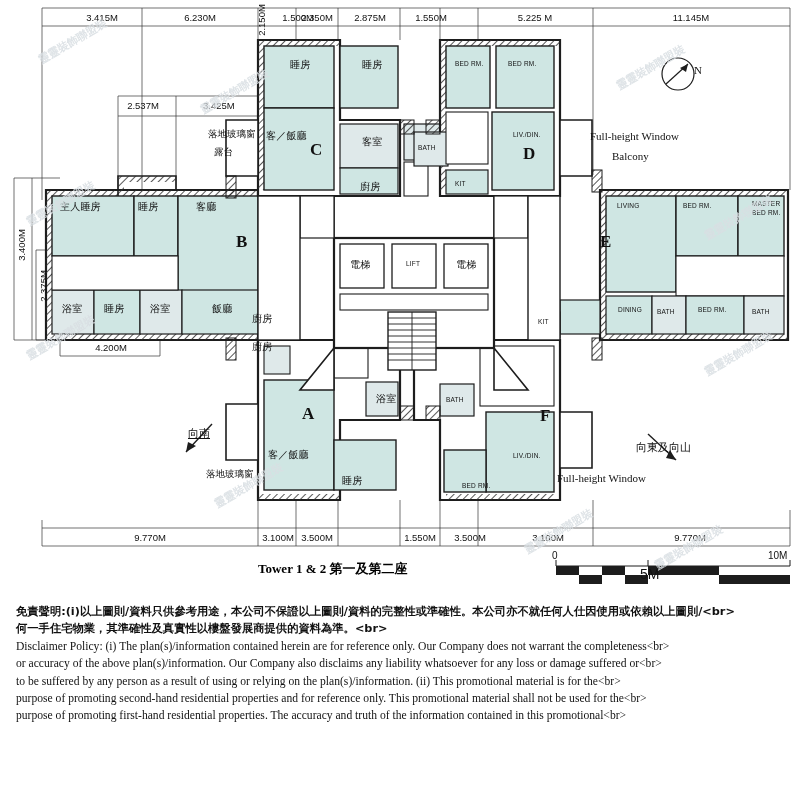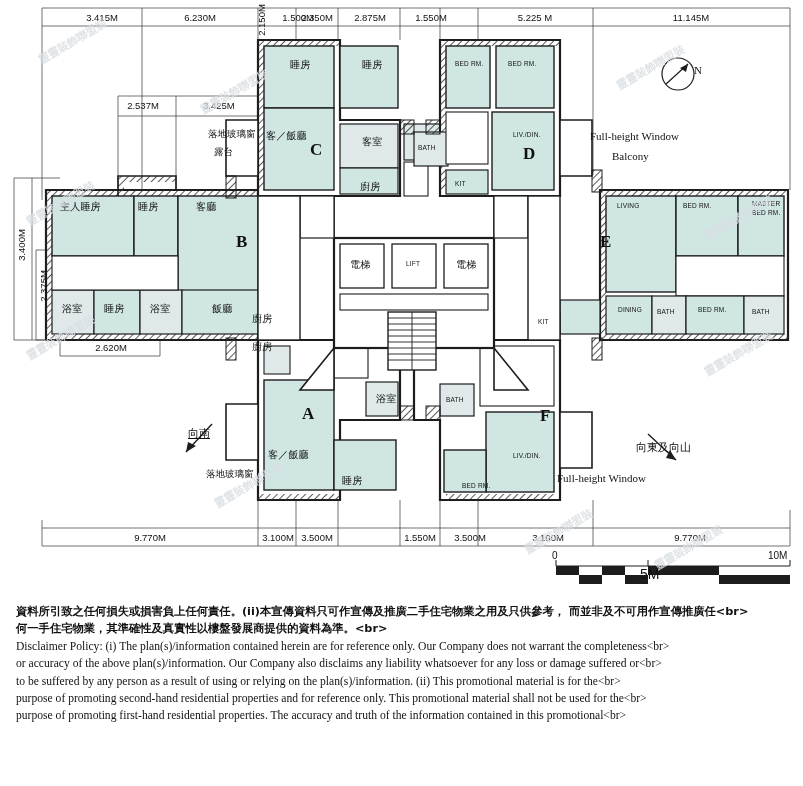--- a/index.html
+++ b/index.html
@@ -285,21 +285,21 @@
   <div class="dimrow" style="left:147px;top:12px;width:106px;text-align:center;">6.230M</div>
   <div class="dimrow" style="left:240px;top:12px;width:74px;text-align:right;">1.500M</div>
   <div class="dimrow" style="left:291px;top:12px;width:52px;text-align:center;">2.350M</div>
   <div class="dimrow" style="left:343px;top:12px;width:54px;text-align:center;">2.875M</div>
   <div class="dimrow" style="left:404px;top:12px;width:54px;text-align:center;">1.550M</div>
   <div class="dimrow" style="left:480px;top:12px;width:110px;text-align:center;">5.225 M</div>
   <div class="dimrow" style="left:606px;top:12px;width:170px;text-align:center;">11.145M</div>
 
   <div class="dimrow" style="left:112px;top:100px;width:62px;text-align:center;">2.537M</div>
   <div class="dimrow" style="left:178px;top:100px;width:56px;text-align:left;padding-left:25px;">3.425M</div>
-  <div class="dimrow" style="left:62px;top:342px;width:98px;text-align:center;">2.620M</div>
+  <div class="dimrow" style="left:62px;top:342px;width:98px;text-align:center;">4.200M</div>
 
   <div class="dimcol" style="left:256px;top:50px;transform:rotate(-90deg);transform-origin:left top;width:60px;text-align:center;">2.150M</div>
   <div class="dimcol" style="left:16px;top:290px;transform:rotate(-90deg);transform-origin:left top;width:90px;text-align:center;">3.400M</div>
   <div class="dimcol" style="left:38px;top:326px;transform:rotate(-90deg);transform-origin:left top;width:80px;text-align:center;">2.375M</div>
 
   <div class="dimrow" style="left:100px;top:532px;width:100px;text-align:center;">9.770M</div>
   <div class="dimrow" style="left:250px;top:532px;width:56px;text-align:center;">3.100M</div>
   <div class="dimrow" style="left:291px;top:532px;width:52px;text-align:center;">3.500M</div>
   <div class="dimrow" style="left:393px;top:532px;width:54px;text-align:center;">1.550M</div>
   <div class="dimrow" style="left:443px;top:532px;width:54px;text-align:center;">3.500M</div>
@@ -359,34 +359,35 @@
   <div class="roomlabel" style="left:513px;top:452px;">LIV./DIN.</div>
   <div class="roomlabel roomlabel-cn" style="left:342px;top:474px;">睡房</div>
   <div class="roomlabel" style="left:462px;top:482px;">BED RM.</div>
 
   <div class="lbl" style="left:694px;top:64px;font-size:11px;font-family:'Liberation Serif',serif;">N</div>
 
   <div class="lbl" style="left:552px;top:550px;font-size:10px;">0</div>
   <div class="lbl" style="left:640px;top:550px;font-size:14px;margin-top:16px;">5M</div>
   <div class="lbl" style="left:768px;top:550px;font-size:10px;">10M</div>
 
+  <div class="title" style="left:258px;top:560px;">Tower 1 &amp; 2 第一及第二座</div>
 
   <div class="wm" style="left:34px;top:34px;">靈靈裝飾聯盟裝</div>
   <div class="wm" style="left:196px;top:84px;">靈靈裝飾聯盟裝</div>
   <div class="wm" style="left:612px;top:60px;">靈靈裝飾聯盟裝</div>
   <div class="wm" style="left:22px;top:196px;">靈靈裝飾聯盟裝</div>
   <div class="wm" style="left:700px;top:210px;">靈靈裝飾聯盟裝</div>
   <div class="wm" style="left:22px;top:330px;">靈靈裝飾聯盟裝</div>
   <div class="wm" style="left:700px;top:346px;">靈靈裝飾聯盟裝</div>
   <div class="wm" style="left:210px;top:478px;">靈靈裝飾聯盟裝</div>
   <div class="wm" style="left:520px;top:524px;">靈靈裝飾聯盟裝</div>
   <div class="wm" style="left:650px;top:540px;">靈靈裝飾聯盟裝</div>
 </div>
 
 <div class="disc">
-  <div class="cn">資料所引致之任何損失或損害負上任何責任。(ii)本宣傳資料只可作宣傳及推廣二手住宅物業之用及只供參考，  而並非及不可用作宣傳推廣任&lt;br&gt;</div>
+  <div class="cn">免責聲明:(i)以上圖則/資料只供參考用途，本公司不保證以上圖則/資料的完整性或準確性。本公司亦不就任何人仕因使用或依賴以上圖則/&lt;br&gt;</div>
   <div class="cn">何一手住宅物業，其準確性及真實性以樓盤發展商提供的資料為準。&lt;br&gt;</div>
   <div class="en">Disclaimer Policy: (i) The plan(s)/information contained herein are for reference only. Our Company does not warrant the completeness&lt;br&gt;</div>
   <div class="en">or accuracy of the above plan(s)/information. Our Company also disclaims any liability whatsoever for any loss or damage suffered or&lt;br&gt;</div>
   <div class="en">to be suffered by any person as a result of using or relying on the plan(s)/information. (ii) This promotional material is for the&lt;br&gt;</div>
   <div class="en">purpose of promoting second-hand residential properties and for reference only. This promotional material shall not be used for the&lt;br&gt;</div>
   <div class="en">purpose of promoting first-hand residential properties. The accuracy and truth of the information contained in this promotional&lt;br&gt;</div>
 </div>
 
 </body></html>

